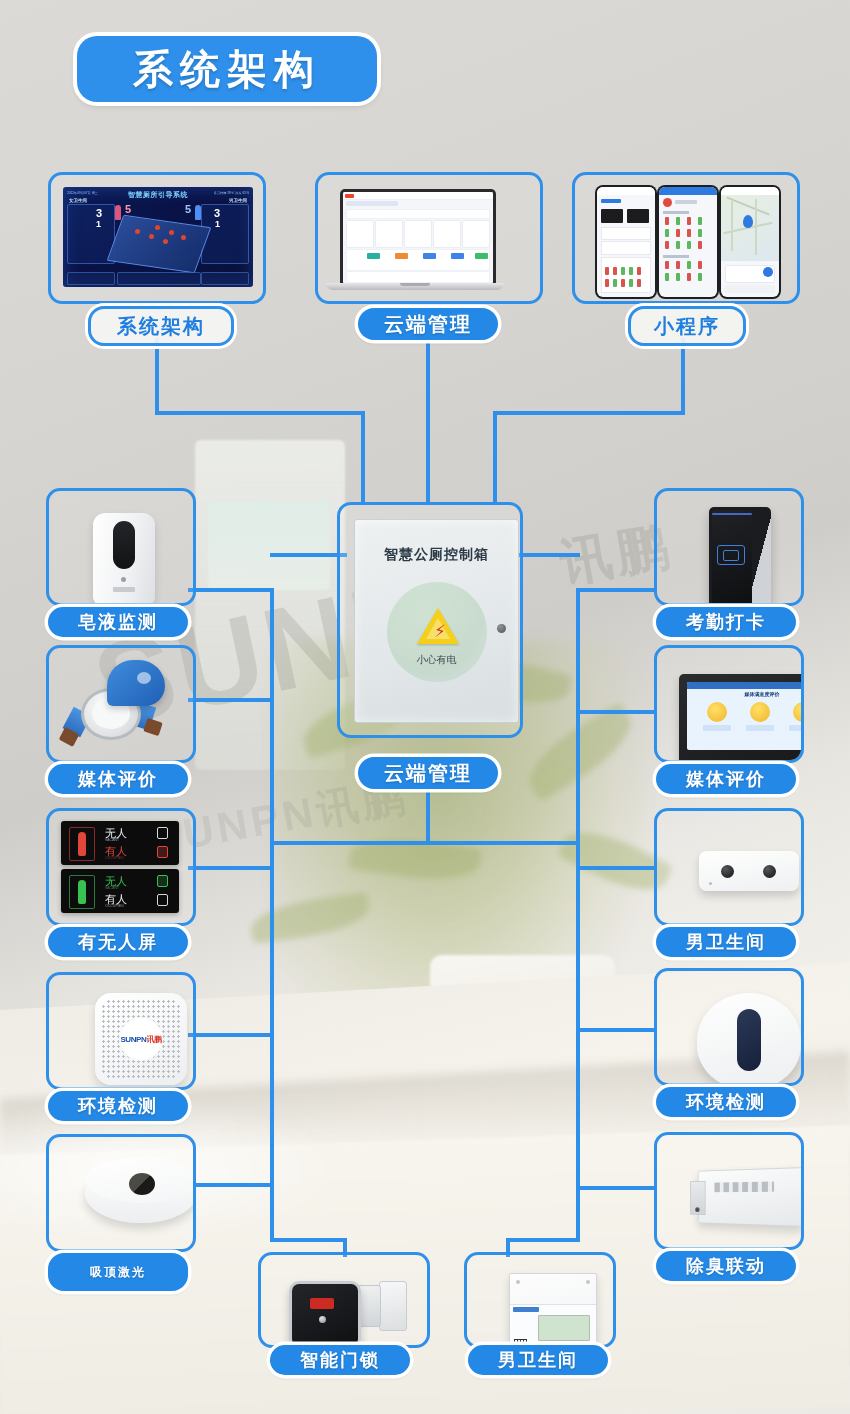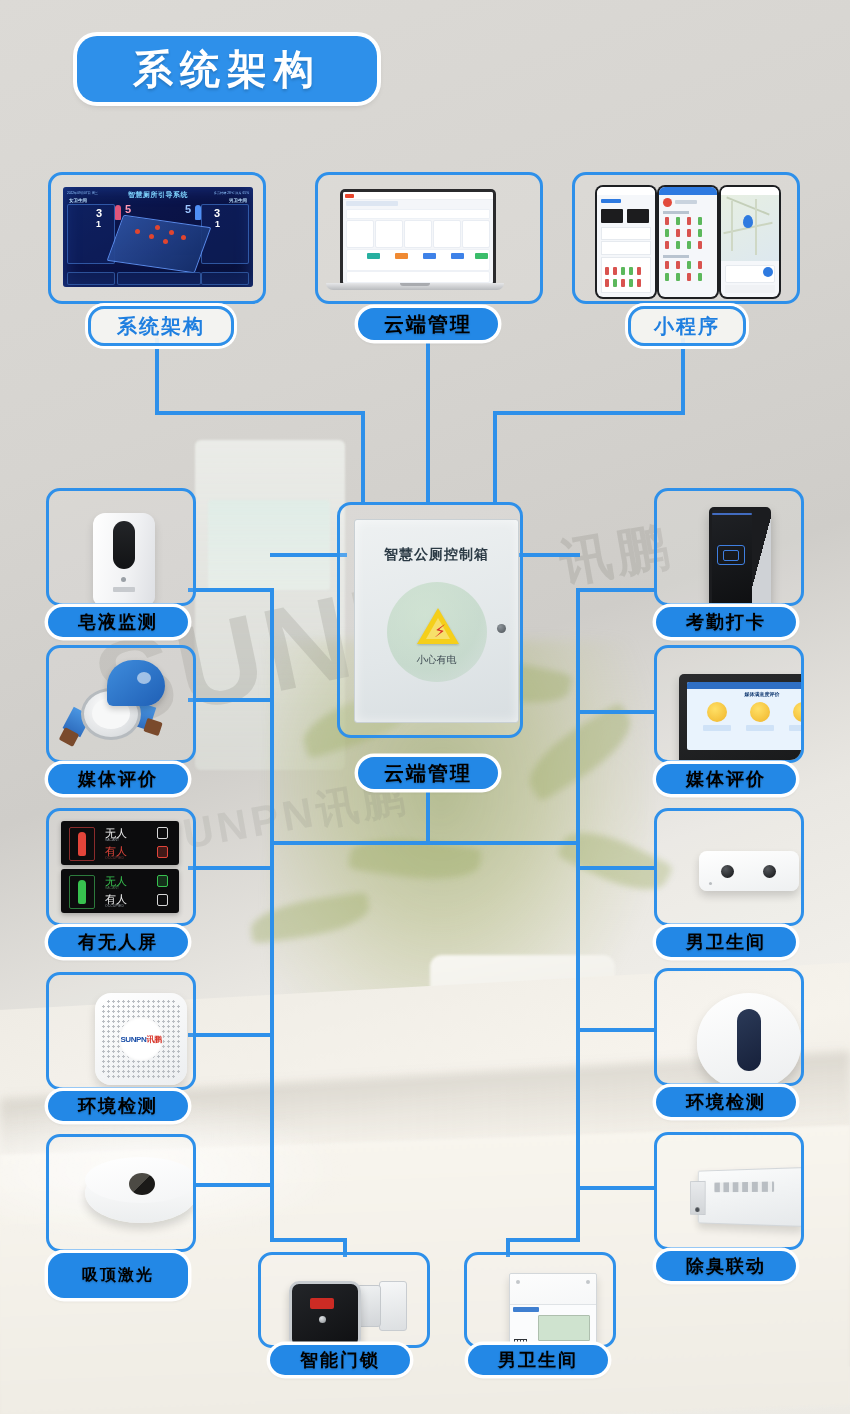--- a/index.html
+++ b/index.html
@@ -51,21 +51,21 @@
     display:flex;align-items:center;justify-content:center;z-index:6;margin-left:25px;}
   .title-badge span{color:#fff;font-size:40px;font-weight:bold;letter-spacing:7px;
     text-shadow:0 2px 3px rgba(0,0,0,.18);}
 
   
   .node{position:absolute;z-index:4;}
   .card{position:absolute;border:3px solid #2e90ea;border-radius:14px;
     background:rgba(255,255,255,.10);overflow:hidden;}
   .pill{position:absolute;display:flex;align-items:center;justify-content:center;
     border-radius:16px;font-weight:bold;white-space:nowrap;z-index:5;}
-  .pill.solid{background:#2388e6;color:#000000;
+  .pill.solid{background:#2388e6;color:#ffffff;
     box-shadow:0 0 0 3.5px #fff,0 2px 4px rgba(0,0,0,.18);
     text-shadow:0 1px 2px rgba(0,0,0,.2);}
   .pill.outline{background:rgba(245,245,243,.92);color:#1f7fe0;
     border:3px solid #2e90ea;box-shadow:0 0 0 3px #fff;}
 
   
   .art{position:absolute;}
 
   
   .bigscreen{left:12px;top:12px;width:190px;height:100px;border-radius:3px;
@@ -540,21 +540,21 @@
 </div>
 
 <div class="node" style="left:46px;top:1134px;width:150px;height:118px;">
   <div class="card" style="left:0;top:0;width:144px;height:112px;">
     <div class="art laser-body">
       <div class="laser-top"></div>
       <div class="laser-eye"></div>
     </div>
   </div>
 </div>
-<div class="pill solid" style="left:48px;top:1253px;width:140px;height:45px;font-size:16px;letter-spacing:2px;text-align:center;">
+<div class="pill solid" style="left:48px;top:1253px;width:140px;height:38px;font-size:12px;letter-spacing:2px;text-align:center;">
   <span>吸顶激光</span>
 </div>
 
 <div class="node" style="left:654px;top:488px;width:150px;height:118px;">
   <div class="card" style="left:0;top:0;width:144px;height:112px;">
     <div class="art rd-body">
       <div class="rd-face"></div>
       <div class="rd-glow"></div>
       <div class="rd-wave"></div>
     </div>

